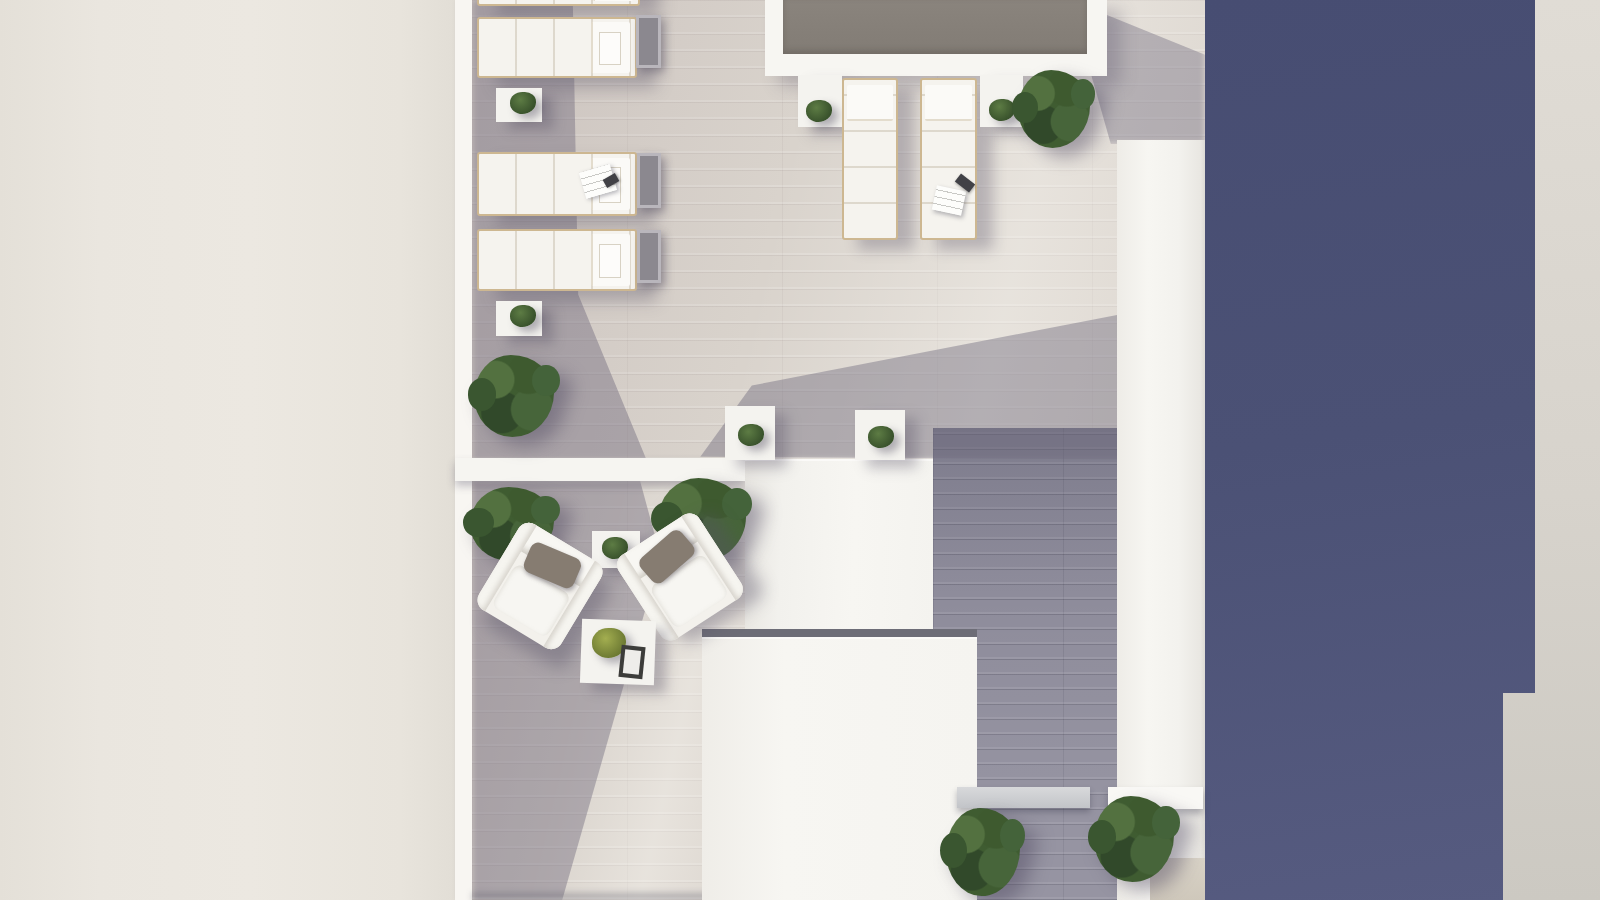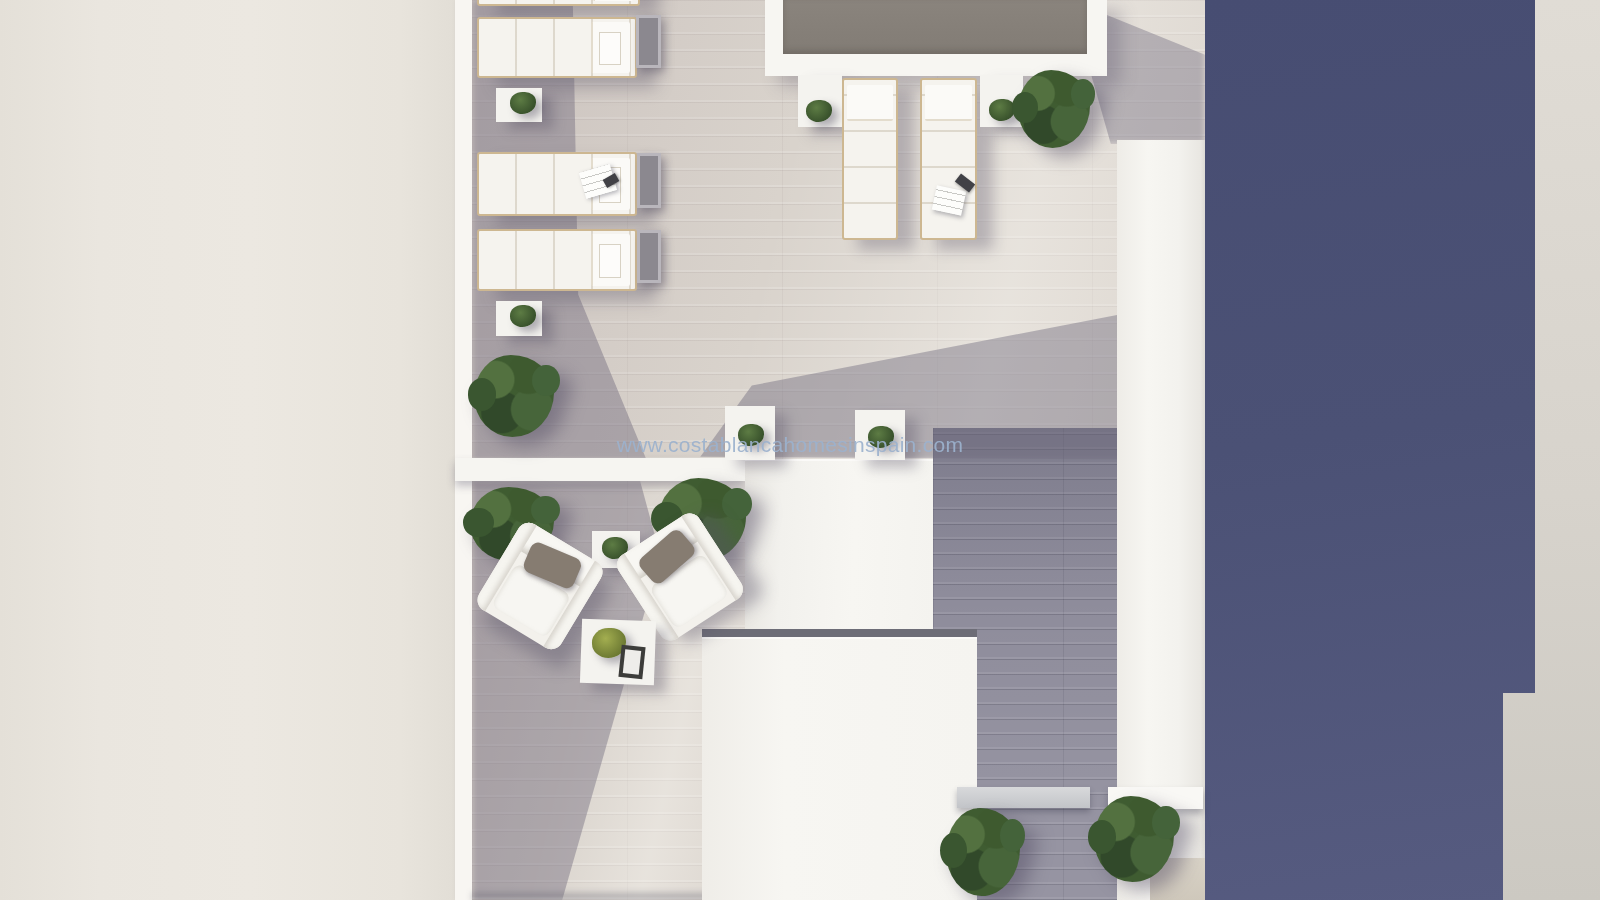--- a/index.html
+++ b/index.html
@@ -208,15 +208,14 @@
     <div class="pillow"></div>
   </div>
 
   <div class="table-white" style="left:581px;top:620px;width:74px;height:64px;transform:rotate(2deg);"></div>
   <div class="plant plant--olive" style="left:592px;top:628px;width:34px;height:30px;"></div>
   <div class="tray" style="left:620px;top:646px;width:24px;height:32px;transform:rotate(6deg);"></div>
 
   <div class="bush" style="left:946px;top:808px;width:74px;height:88px;"></div>
   <div class="bush" style="left:1094px;top:796px;width:80px;height:86px;"></div>
 
-  <div class="watermark">www.costablancahomesinspain.com</div>
 
 </div>
 
 </body></html>

